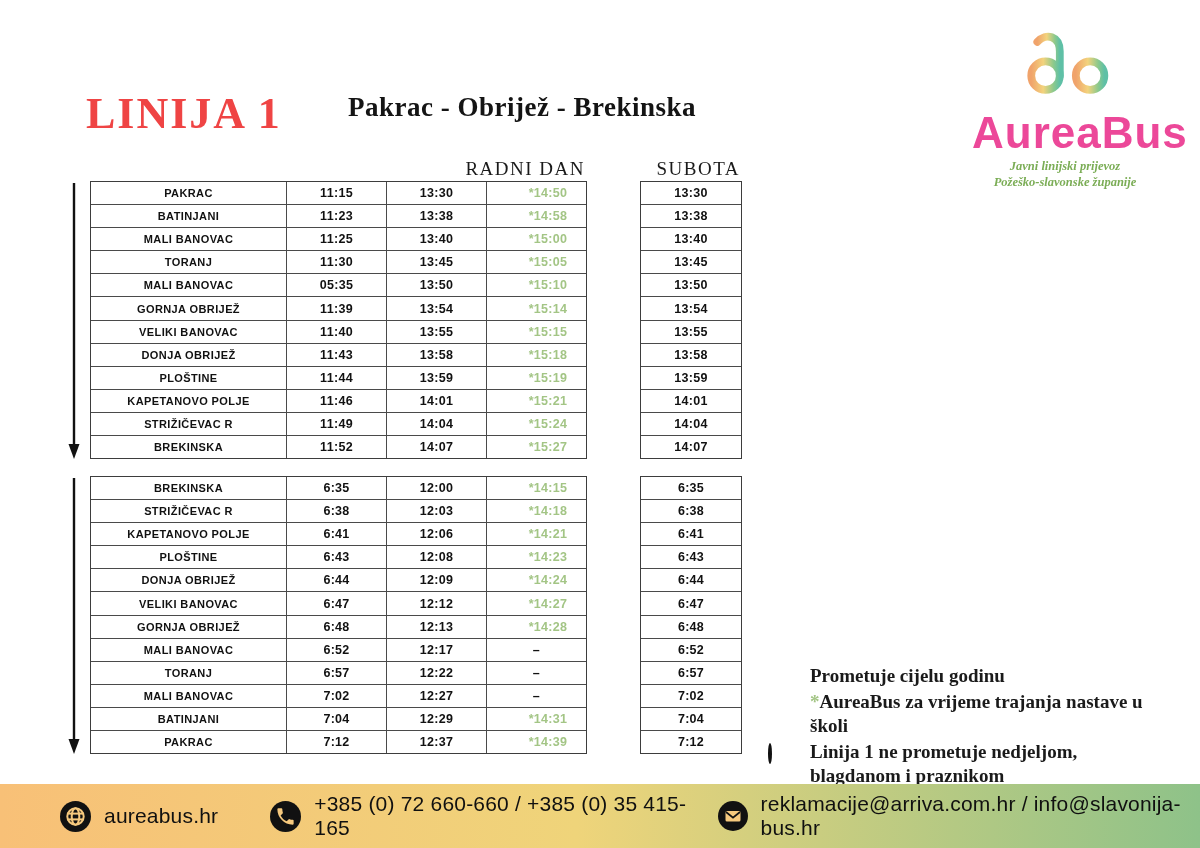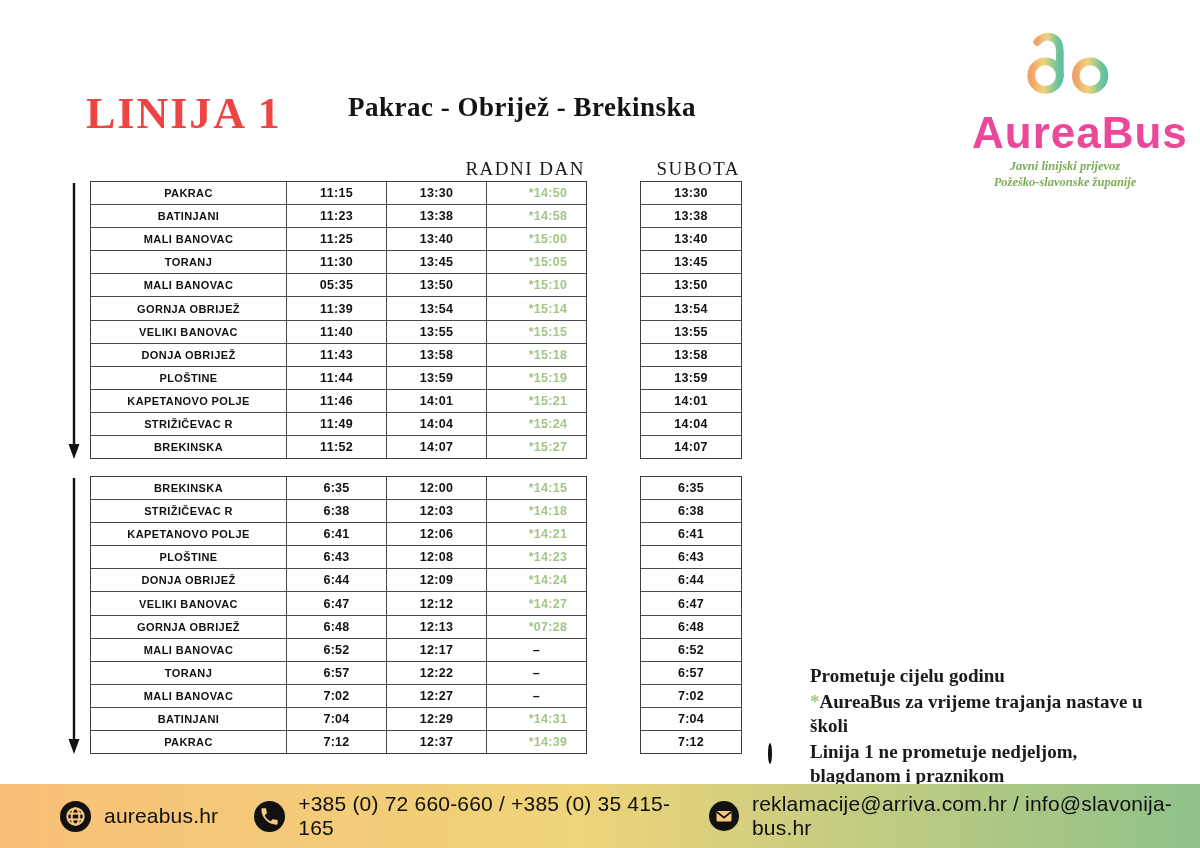--- a/index.html
+++ b/index.html
@@ -58,21 +58,21 @@
   .dot.open{background:#fff;border:2px solid #111;width:11px;height:11px;}
   .legend-text{font-family:"Liberation Serif",serif;font-size:19px;line-height:24px;color:#1a1a1a;width:360px;}
   .legend-text .star{color:#A3C585;}
 
   
   .footer{position:absolute;left:0;bottom:0;width:1200px;height:64px;
           background:linear-gradient(90deg,#F8C077 0%,#EFD47A 48%,#8EC289 100%);
           display:flex;align-items:center;padding-left:60px;box-sizing:border-box;}
   .f-icon{flex:0 0 auto;margin-right:13px;display:flex;}
   .f-text{font-size:21px;font-weight:500;letter-spacing:.2px;color:#101010;}
-  .f-text.website{margin-right:36px;}
+  .f-text.website{margin-right:52px;}
   .f-text.phones{margin-right:30px;}
 </style>
 </head>
 <body>
 
 <div class="page">
 
   <div class="linija">LINIJA 1</div>
   <div class="route-title">Pakrac - Obrijež - Brekinska</div>
 
@@ -262,21 +262,21 @@
       <div class="trow">
         <div class="cell station">VELIKI BANOVAC</div>
         <div class="cell time">6:47</div>
         <div class="cell time">12:12</div>
         <div class="cell time green">*14:27</div>
       </div>
       <div class="trow">
         <div class="cell station">GORNJA OBRIJEŽ</div>
         <div class="cell time">6:48</div>
         <div class="cell time">12:13</div>
-        <div class="cell time green">*07:28</div>
+        <div class="cell time green">*14:28</div>
       </div>
       <div class="trow">
         <div class="cell station">MALI BANOVAC</div>
         <div class="cell time">6:52</div>
         <div class="cell time">12:17</div>
         <div class="cell time">–</div>
       </div>
       <div class="trow">
         <div class="cell station">TORANJ</div>
         <div class="cell time">6:57</div>

